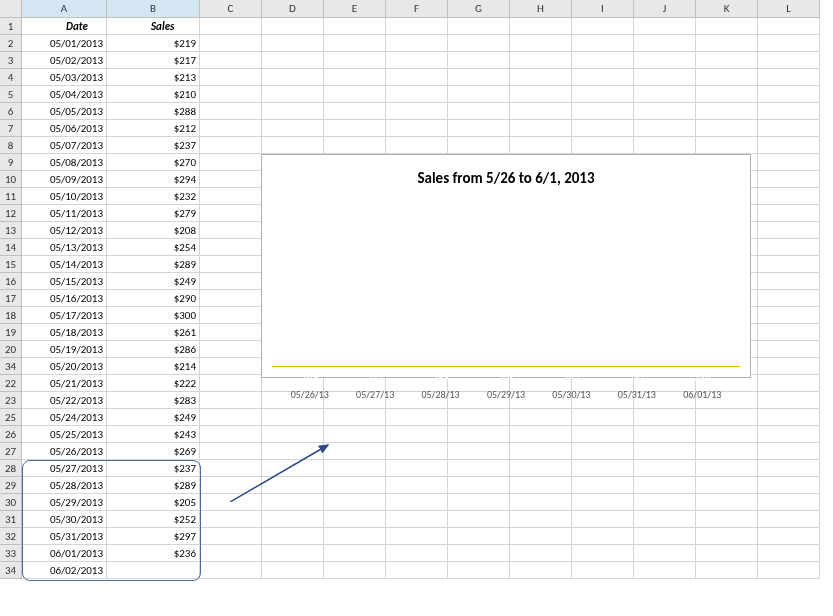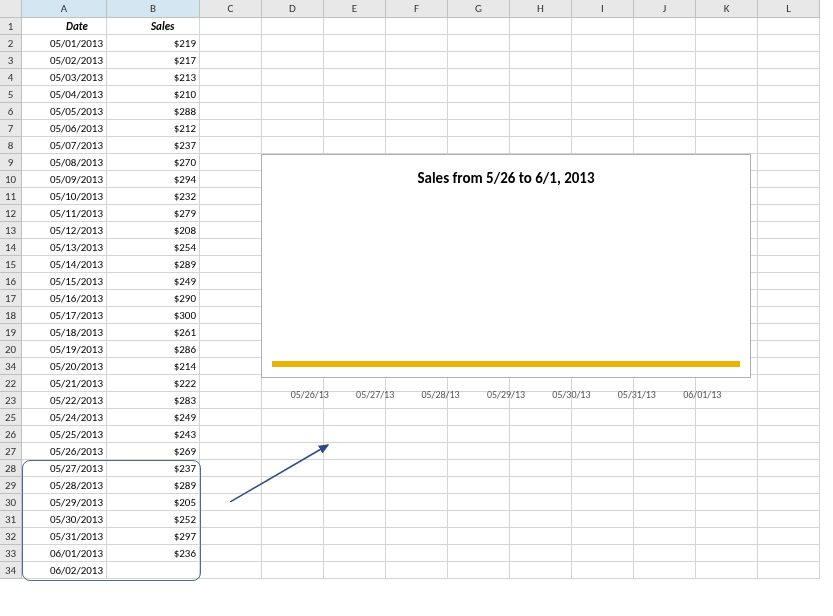--- a/index.html
+++ b/index.html
@@ -115,21 +115,21 @@
       text-align: center;
       font-weight: bold;
       font-size: 15px;
       padding: 14px 0 8px 0;
       color: #000;
     }
     .chart-plot {
       position: relative;
       height: 172px;
       margin: 0 10px;
-      border-bottom: 6px solid #eab308;
+      border-bottom: 1px solid #eab308;
     }
     .chart-bars {
       display: flex;
       height: 100%;
       align-items: flex-end;
       justify-content: space-around;
       padding: 0 5px;
     }
     .bar-wrap {
       flex: 1;

